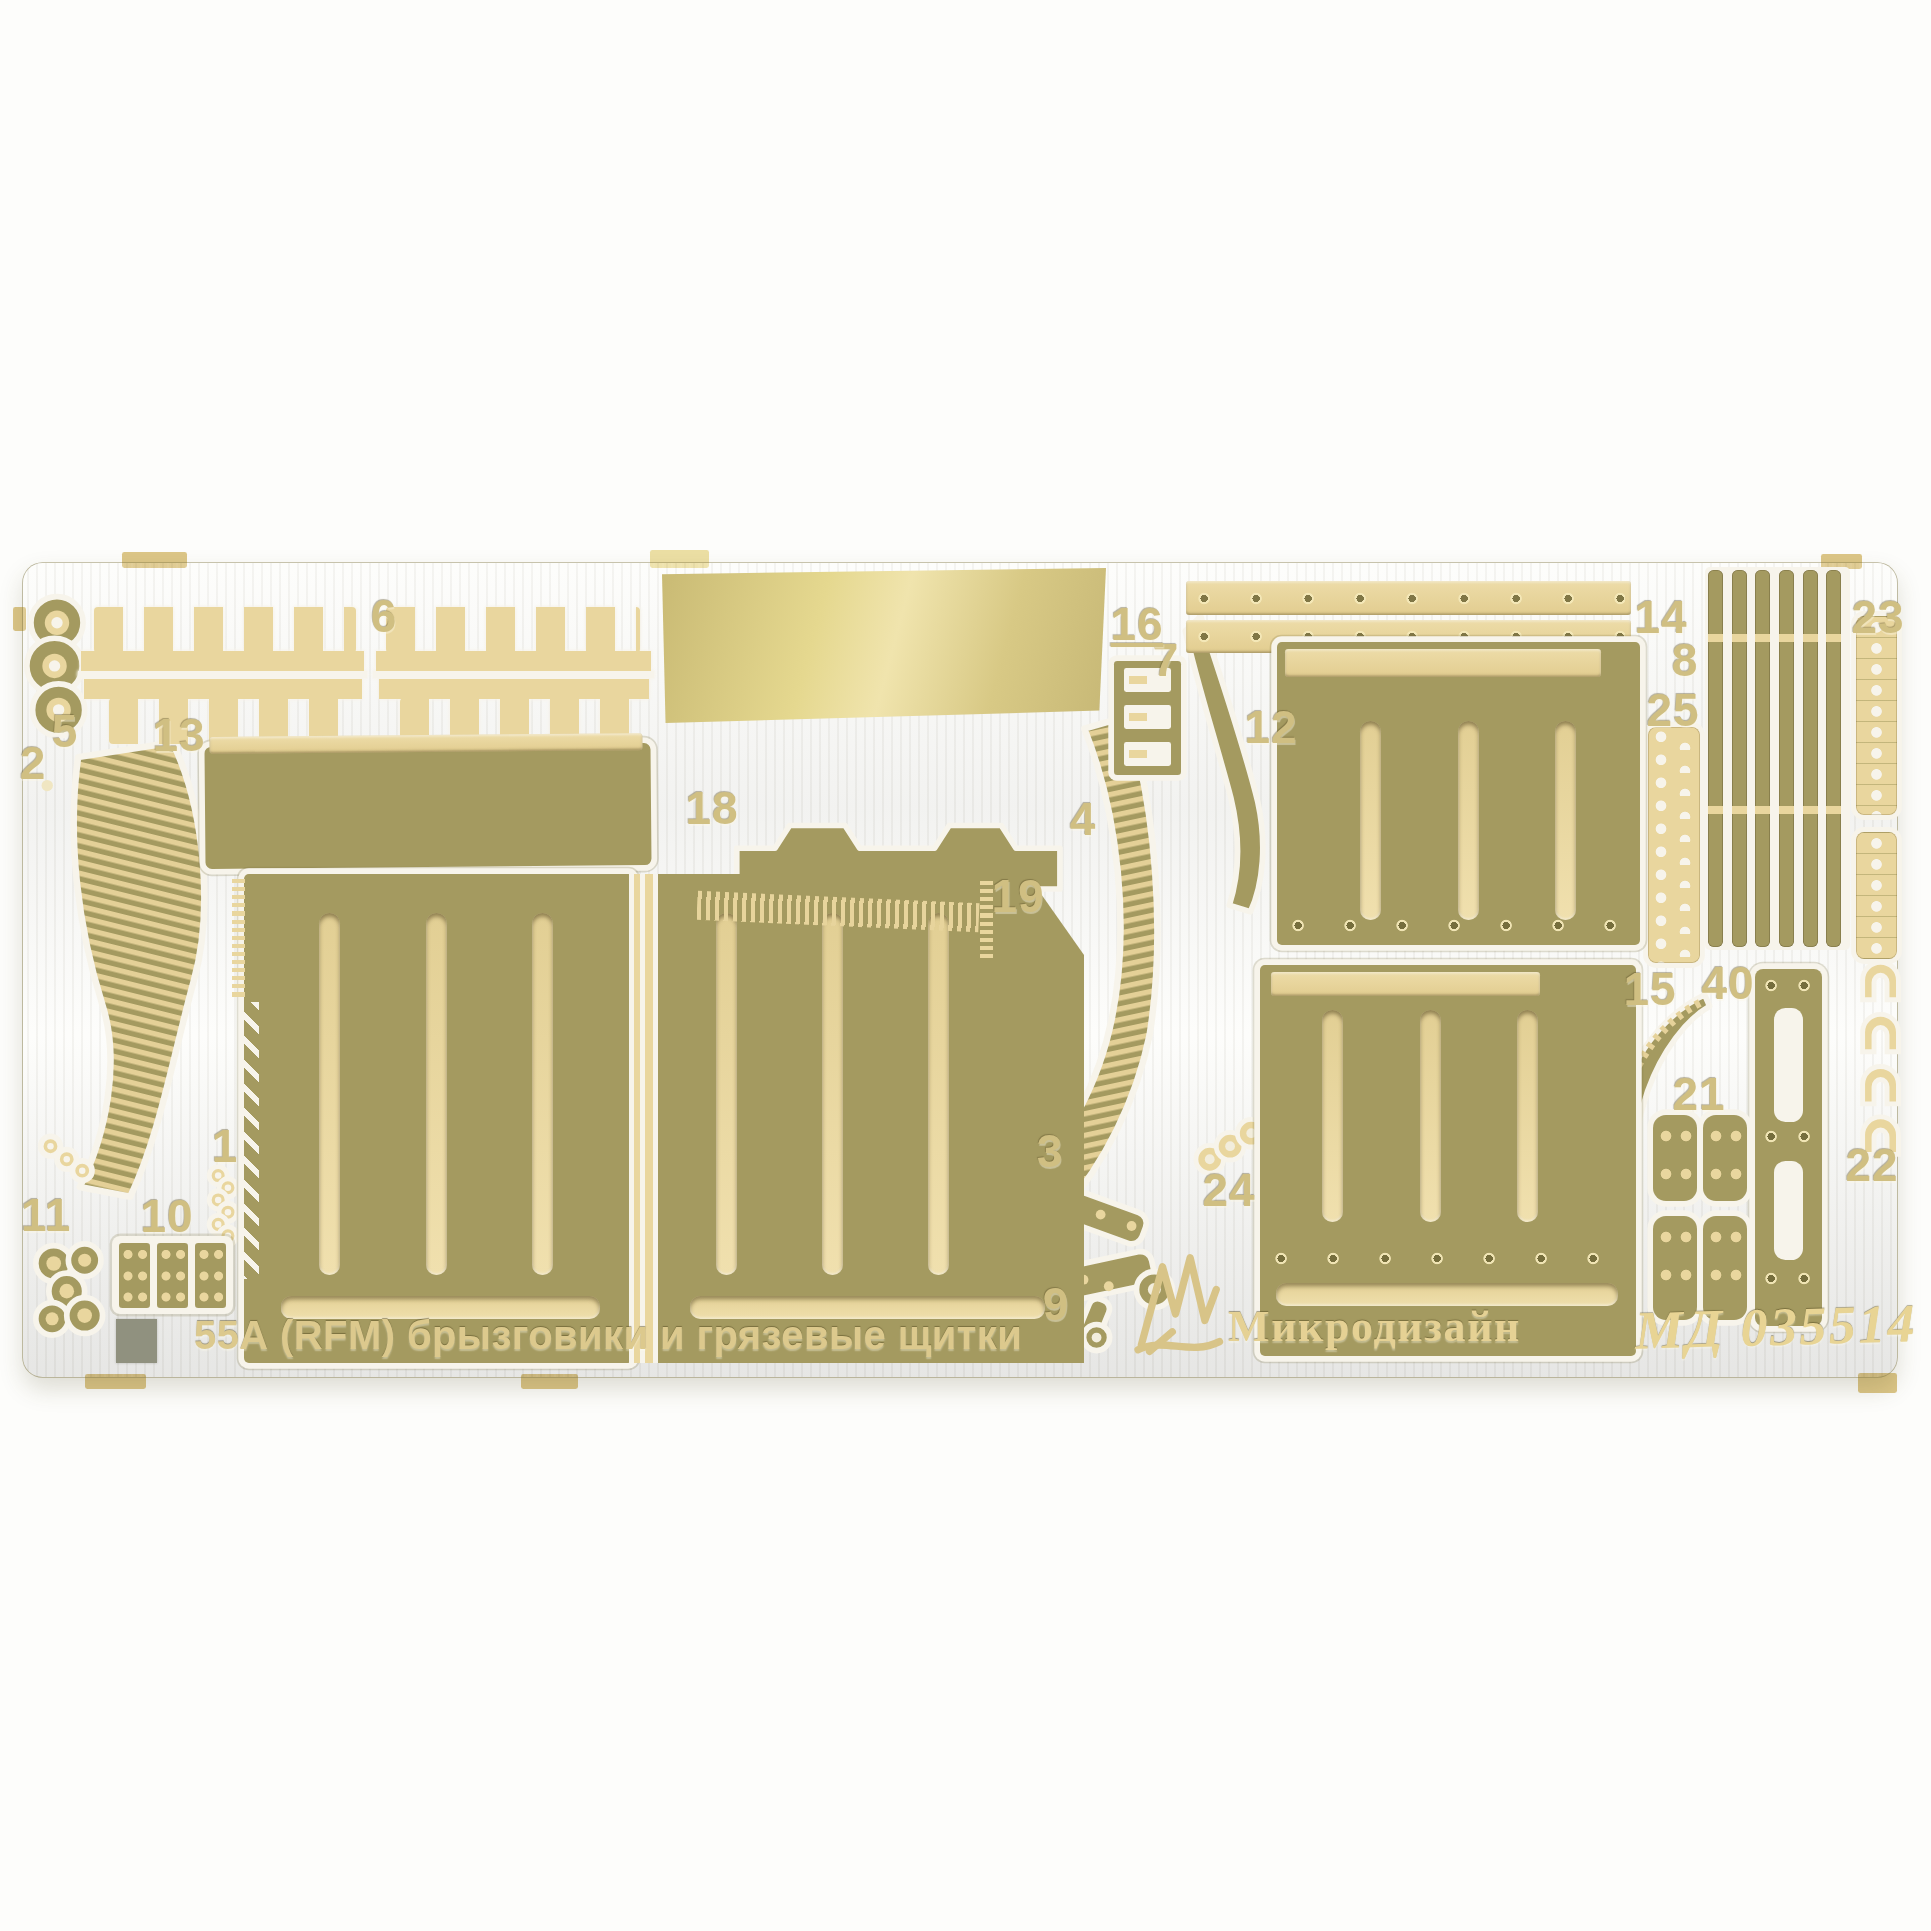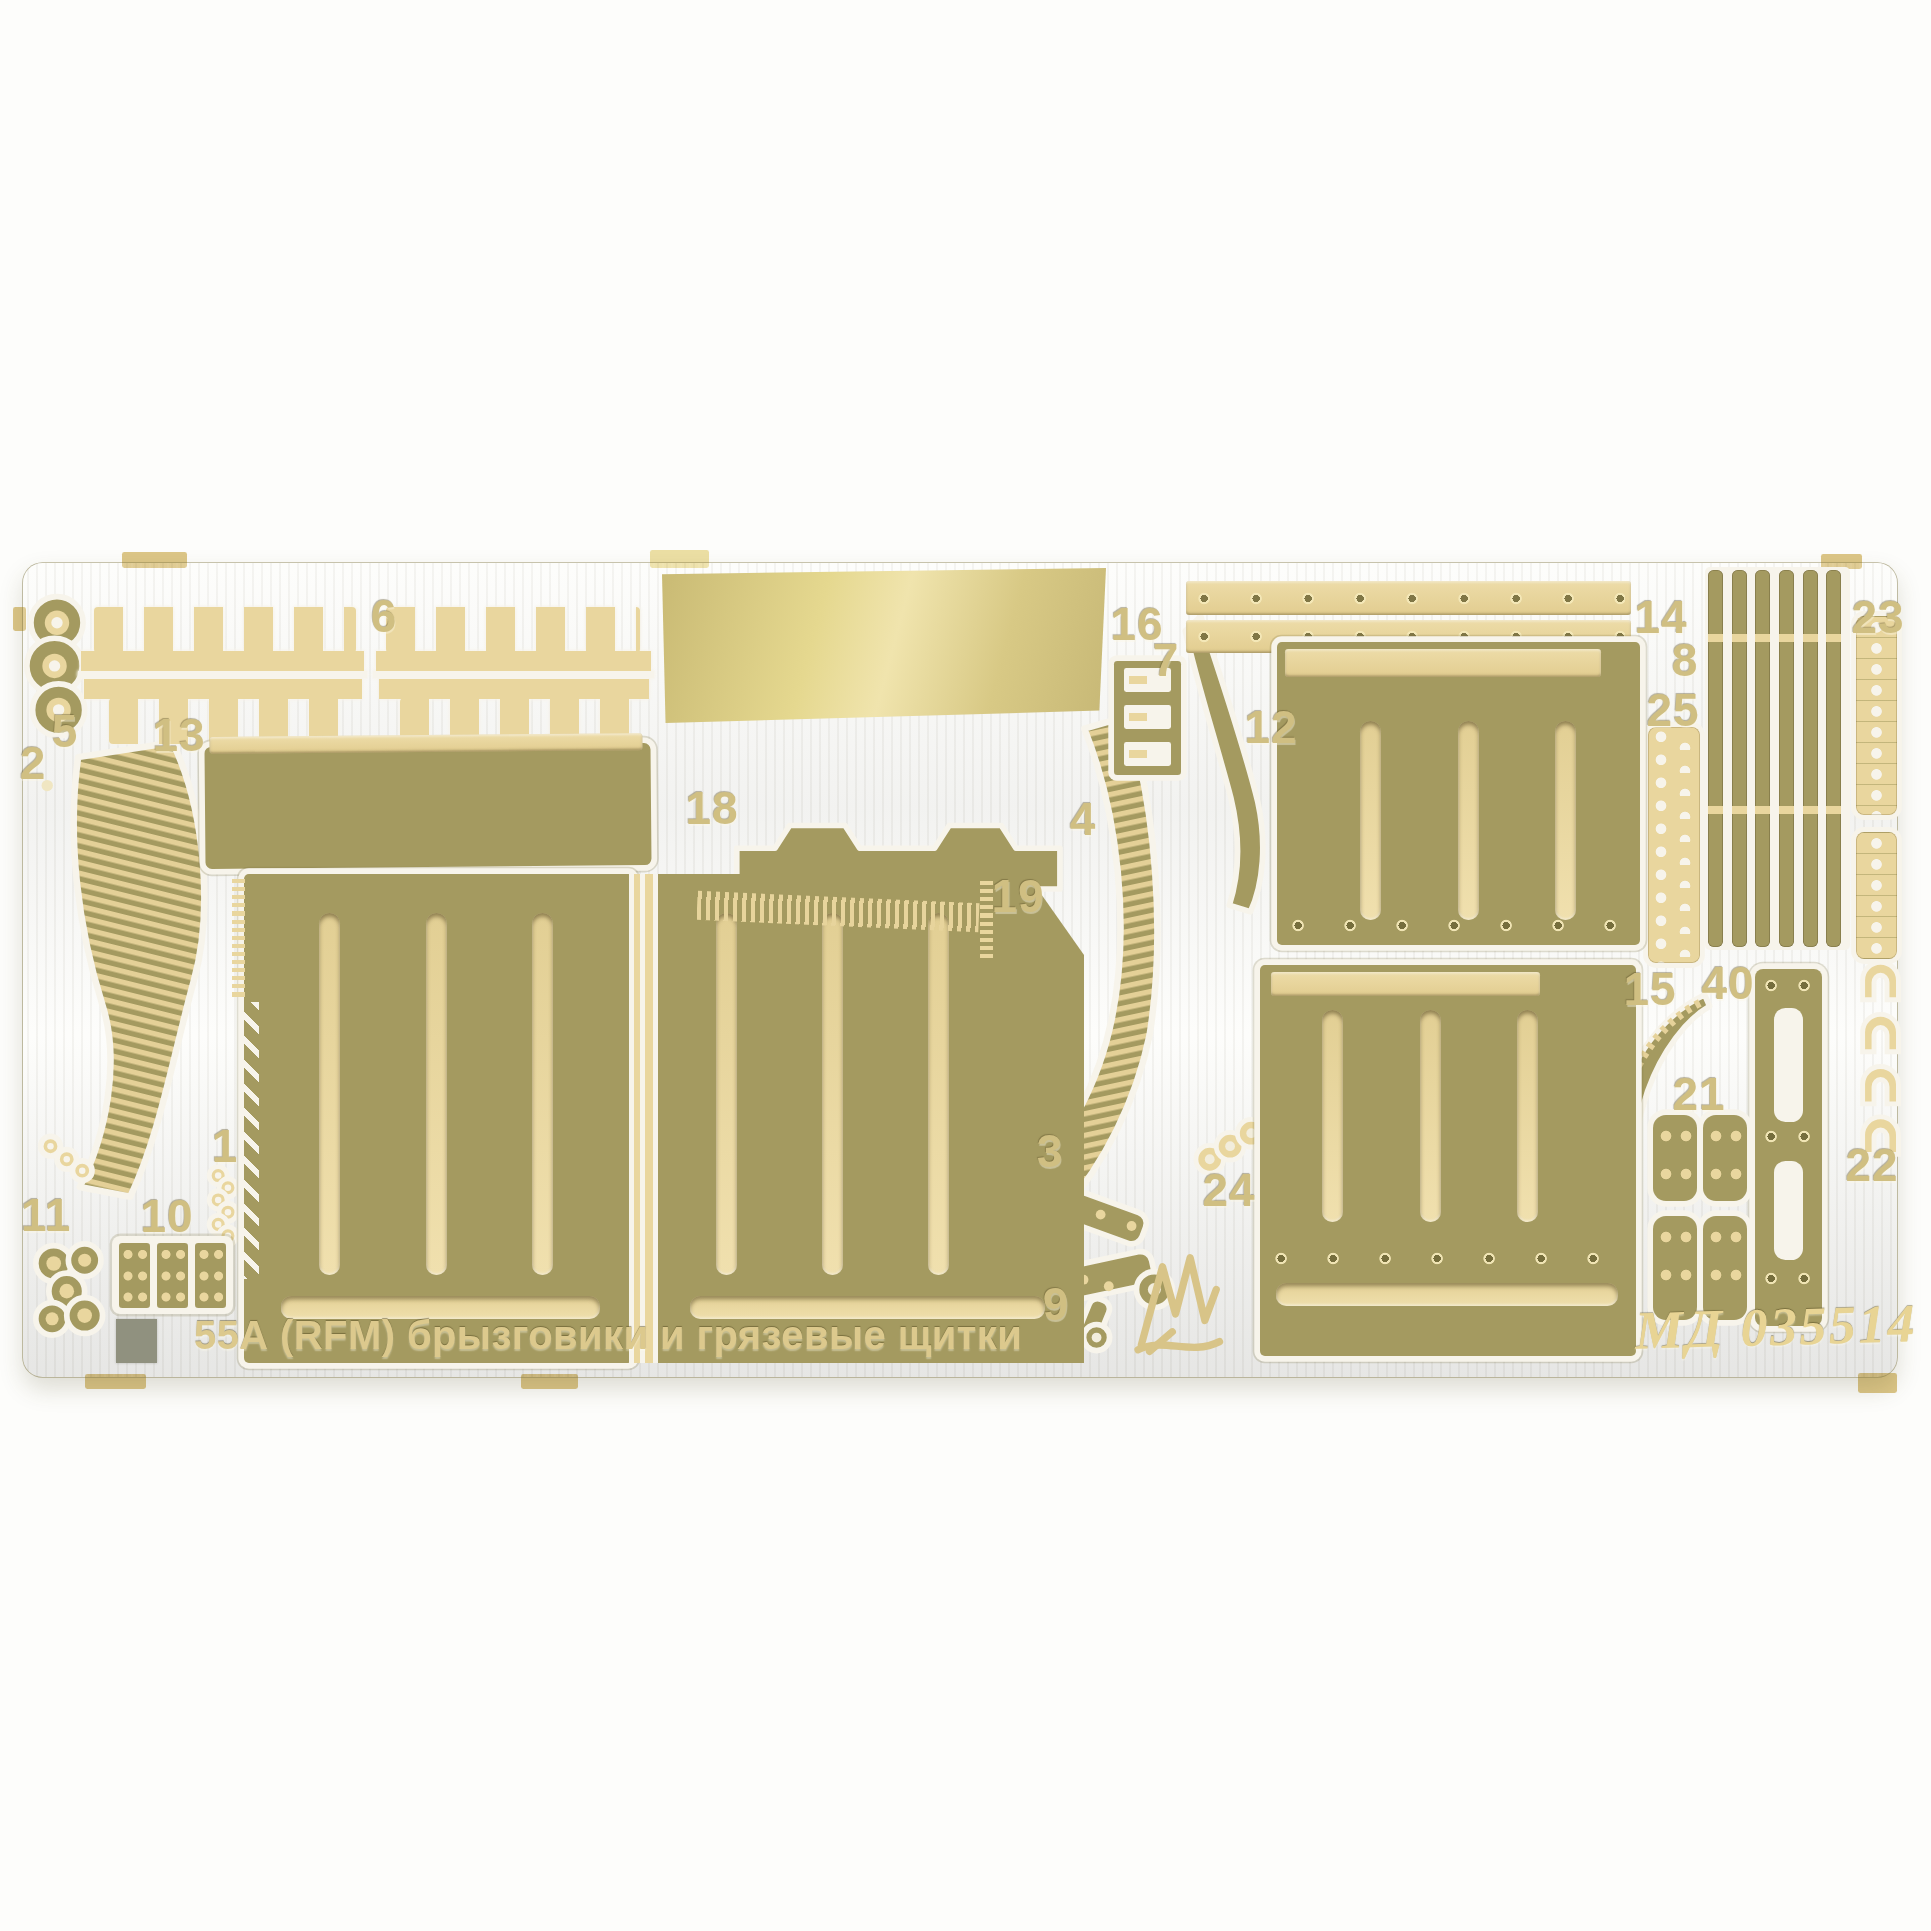--- a/index.html
+++ b/index.html
@@ -374,30 +374,31 @@
       <span class="plabel" style="left: 384px; top: 616px;">6</span>
       <span class="plabel" style="left: 1166px; top: 660px;">7</span>
       <span class="plabel" style="left: 1685px; top: 660px;">8</span>
       <span class="plabel" style="left: 1056px; top: 1304px;">9</span>
       <span class="plabel" style="left: 167px; top: 1216px;">10</span>
       <span class="plabel" style="left: 46px; top: 1215px;">11</span>
       <span class="plabel" style="left: 1271px; top: 727px;">12</span>
       <span class="plabel" style="left: 179px; top: 735px;">13</span>
       <span class="plabel" style="left: 1661px; top: 617px;">14</span>
       <span class="plabel" style="left: 1650px; top: 989px;">15</span>
-      <span class="plabel" style="left: 1137px; top: 624px;">16</span>
+      <span class="plabel" style="left: 1137px; top: 624px; text-decoration: underline;">16</span>
       <span class="plabel" style="left: 712px; top: 808px;">18</span>
       <span class="plabel" style="left: 1018px; top: 896px;">19</span>
       <span class="plabel" style="left: 1728px; top: 983px;">40</span>
       <span class="plabel" style="left: 1699px; top: 1094px;">21</span>
       <span class="plabel" style="left: 1872px; top: 1165px;">22</span>
       <span class="plabel" style="left: 1878px; top: 617px;">23</span>
       <span class="plabel" style="left: 1229px; top: 1190px;">24</span>
       <span class="plabel" style="left: 1673px; top: 710px;">25</span>
     </div>
 
   <div class="etchtext caption">55А (RFM) брызговики и грязевые щитки</div>
+  <div class="etchtext brand">Микродизайн</div>
   <div class="etchtext code">МД 035514</div>
 
   <div class="patch"></div>
 
 </div>
 
 
 </body></html>

